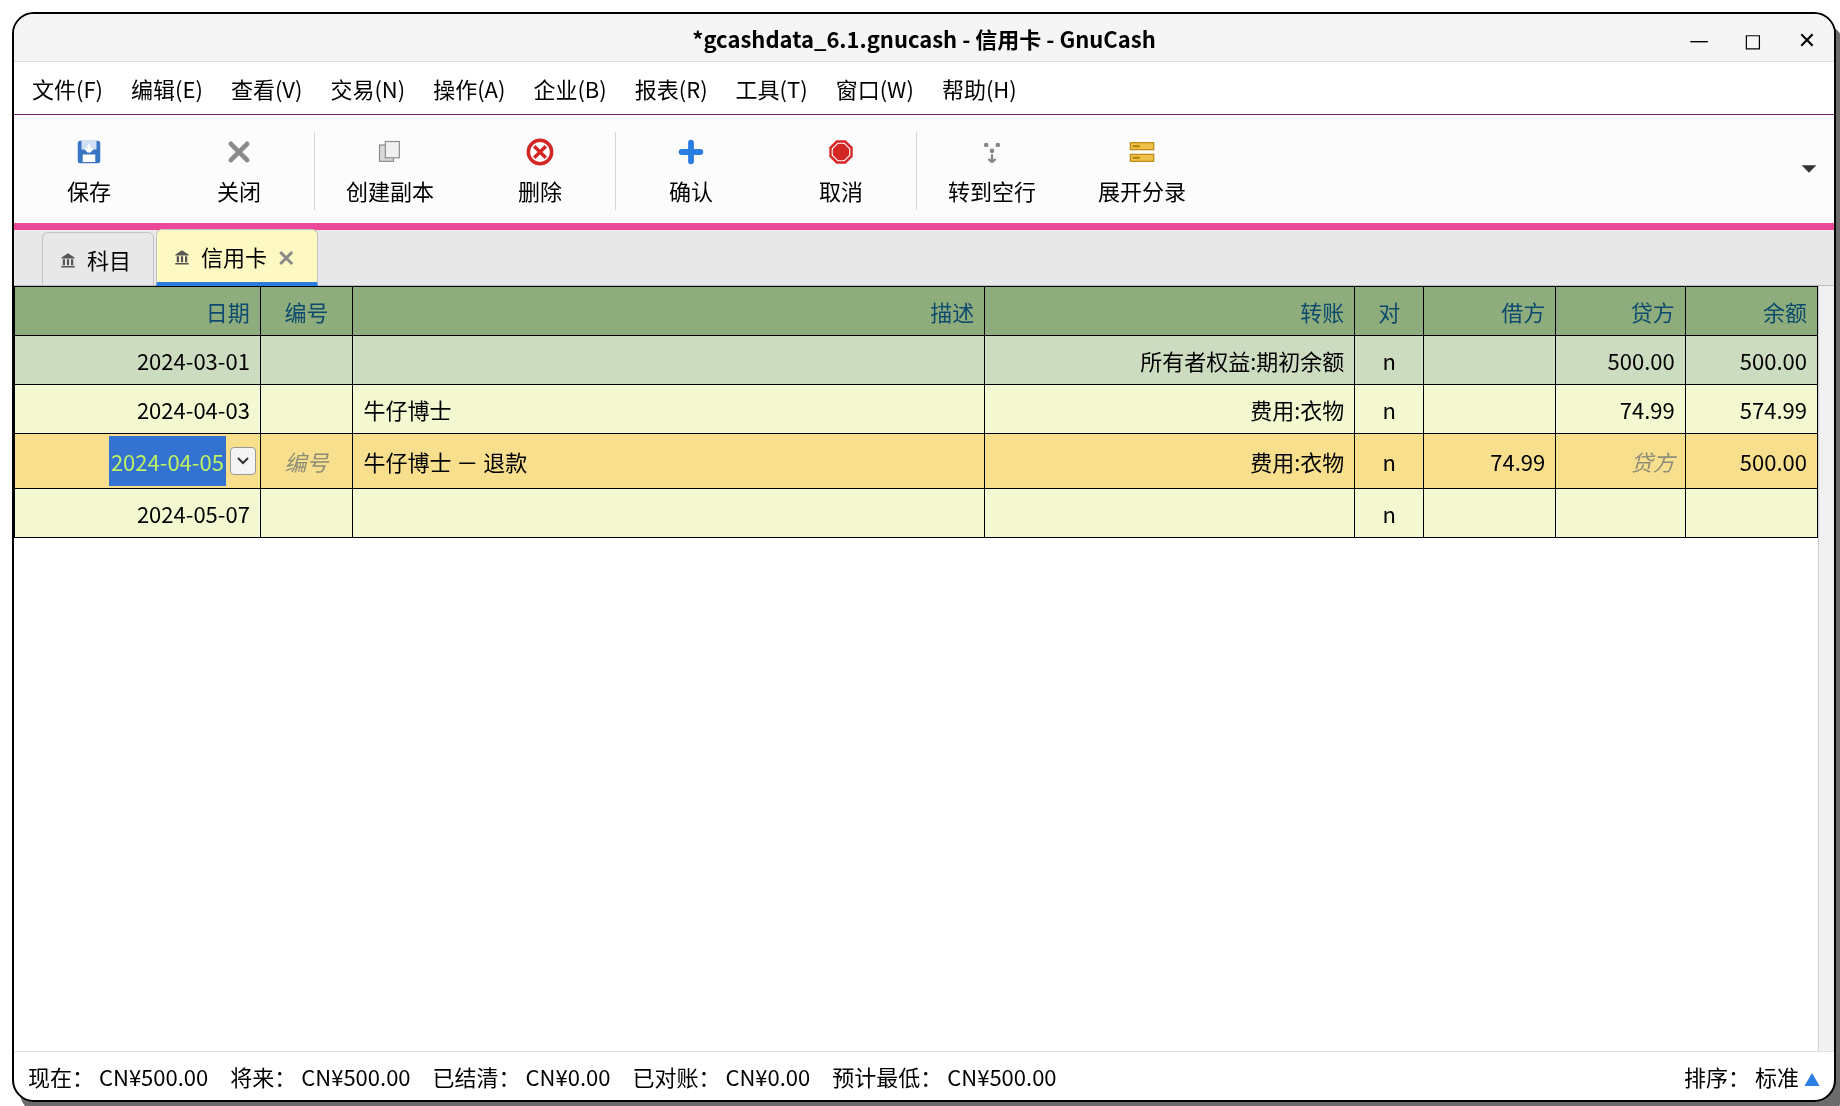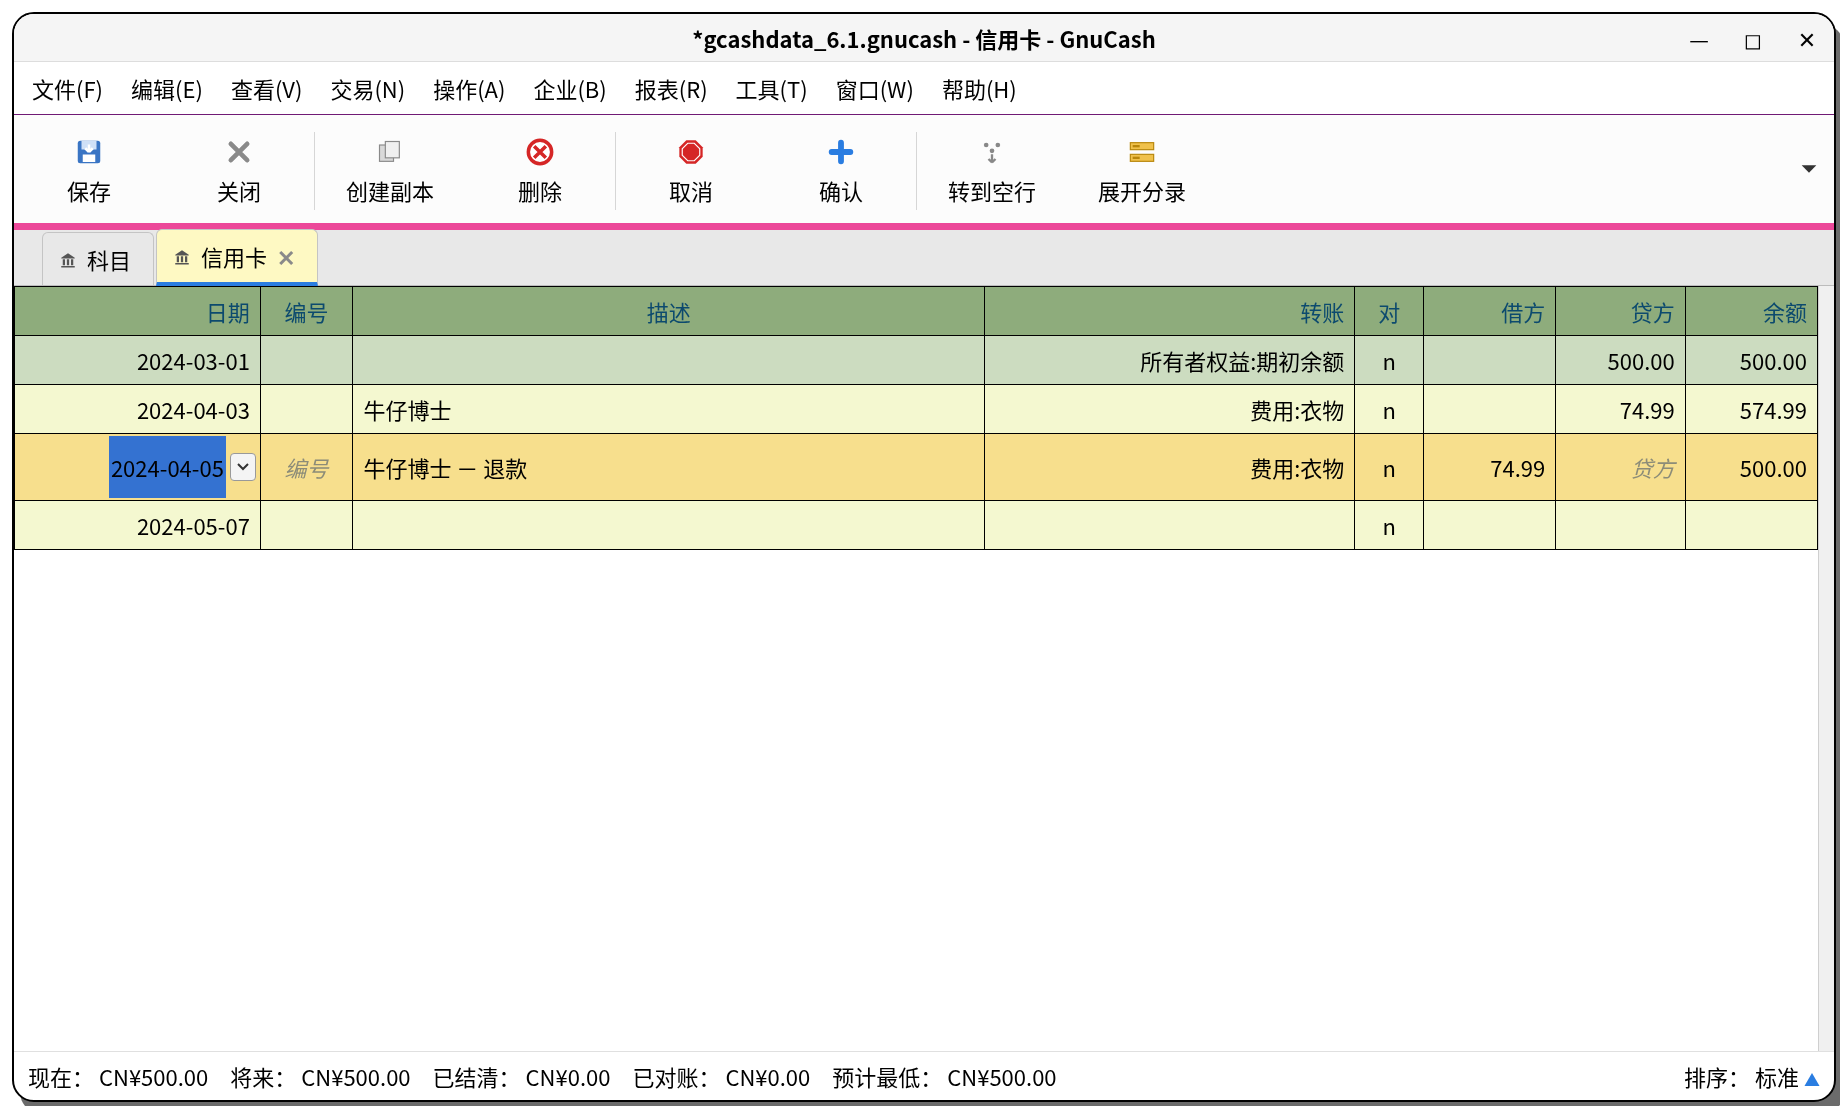--- a/index.html
+++ b/index.html
@@ -133,35 +133,35 @@
     height: 46px;
     white-space: nowrap;
   }
   .register th {
     background: #8eac7c;
     font-weight: 400;
     color: #0c4a6e;
   }
   th.h-date, th.h-xfer, th.h-deb, th.h-cred, th.h-bal { text-align: right; }
   th.h-num, th.h-rec { text-align: center; }
-  th.h-desc { text-align: center; }
+  th.h-desc { text-align: right; }
   .register tbody tr.row1 td { background: #ccdcc0; }
   .register tbody tr.row2 td, .register tbody tr.row4 td { background: #f4f8d0; }
   .register tbody tr.row3 td { background: #f7df8d; }
   td.al-r { text-align: right; }
   td.al-c { text-align: center; }
   td.al-l { text-align: left; }
   td.placeholder { color: #8c8c78; font-style: italic; text-align: center;}
   td.placeholder-r { color: #8c8c78; font-style: italic; text-align: right;}
   .date-edit {
     display: flex; align-items: center; gap: 4px; justify-content: flex-end;
     height: 100%;
   }
   .date-edit .sel {
-    background: #3472d1; color: #000000; padding: 15px 2px;
+    background: #3472d1; color: #bef264; padding: 9px 2px;
   }
   .date-edit .btn-dd {
     background: #f4f4f4;
     border: 1px solid #999;
     border-radius: 4px;
     width: 26px; height: 28px;
     display:flex;align-items:center;justify-content:center;
     font-size: 14px;
   }
   .register tbody tr.row3 td:first-child { padding: 2px 4px; }
@@ -246,34 +246,34 @@
             <circle cx="12" cy="12" r="10" fill="#fff" stroke="#d52626" stroke-width="3"></circle>
             <path d="M7 7l10 10M17 7L7 17" stroke="#d52626" stroke-width="3"></path>
           </svg>
       </span>
       <span>删除</span>
     </div>
     <div class="tb-sep"></div>
     <div class="tb-btn">
       <span class="icon-box">
         <svg viewBox="0 0 24 24" width="28" height="28">
+            <path d="M12 4v16M4 12h16" stroke="#2a7de1" stroke-width="5" stroke-linecap="round"></path>
+          </svg>
+      </span>
+      <span>确认</span>
+    </div>
+    <div class="tb-btn">
+      <span class="icon-box">
+        <svg viewBox="0 0 24 24" width="28" height="28">
             <polygon points="8,2 16,2 22,8 22,16 16,22 8,22 2,16 2,8" fill="#d52626"></polygon>
             <polygon points="9,4 15,4 20,9 20,15 15,20 9,20 4,15 4,9" fill="#fff"></polygon>
             <polygon points="9.5,5 14.5,5 19,9.5 19,14.5 14.5,19 9.5,19 5,14.5 5,9.5" fill="#d52626"></polygon>
           </svg>
       </span>
       <span>取消</span>
-    </div>
-    <div class="tb-btn">
-      <span class="icon-box">
-        <svg viewBox="0 0 24 24" width="28" height="28">
-            <path d="M12 4v16M4 12h16" stroke="#2a7de1" stroke-width="5" stroke-linecap="round"></path>
-          </svg>
-      </span>
-      <span>确认</span>
     </div>
     <div class="tb-sep"></div>
     <div class="tb-btn">
       <span class="icon-box">
         <svg viewBox="0 0 24 24" width="28" height="28">
             <circle cx="7" cy="6" r="2" fill="#888"></circle>
             <circle cx="17" cy="6" r="2" fill="#888"></circle>
             <circle cx="12" cy="11" r="2" fill="#888"></circle>
             <path d="M12 14v7m0 0l-3-3m3 3l3-3" stroke="#888" stroke-width="2" fill="none"></path>
           </svg>

